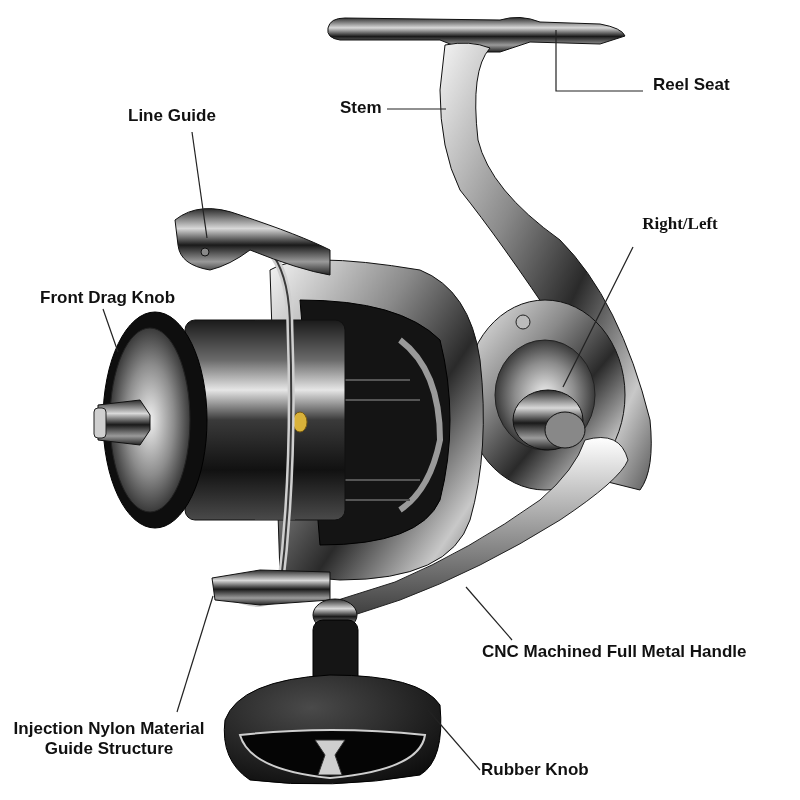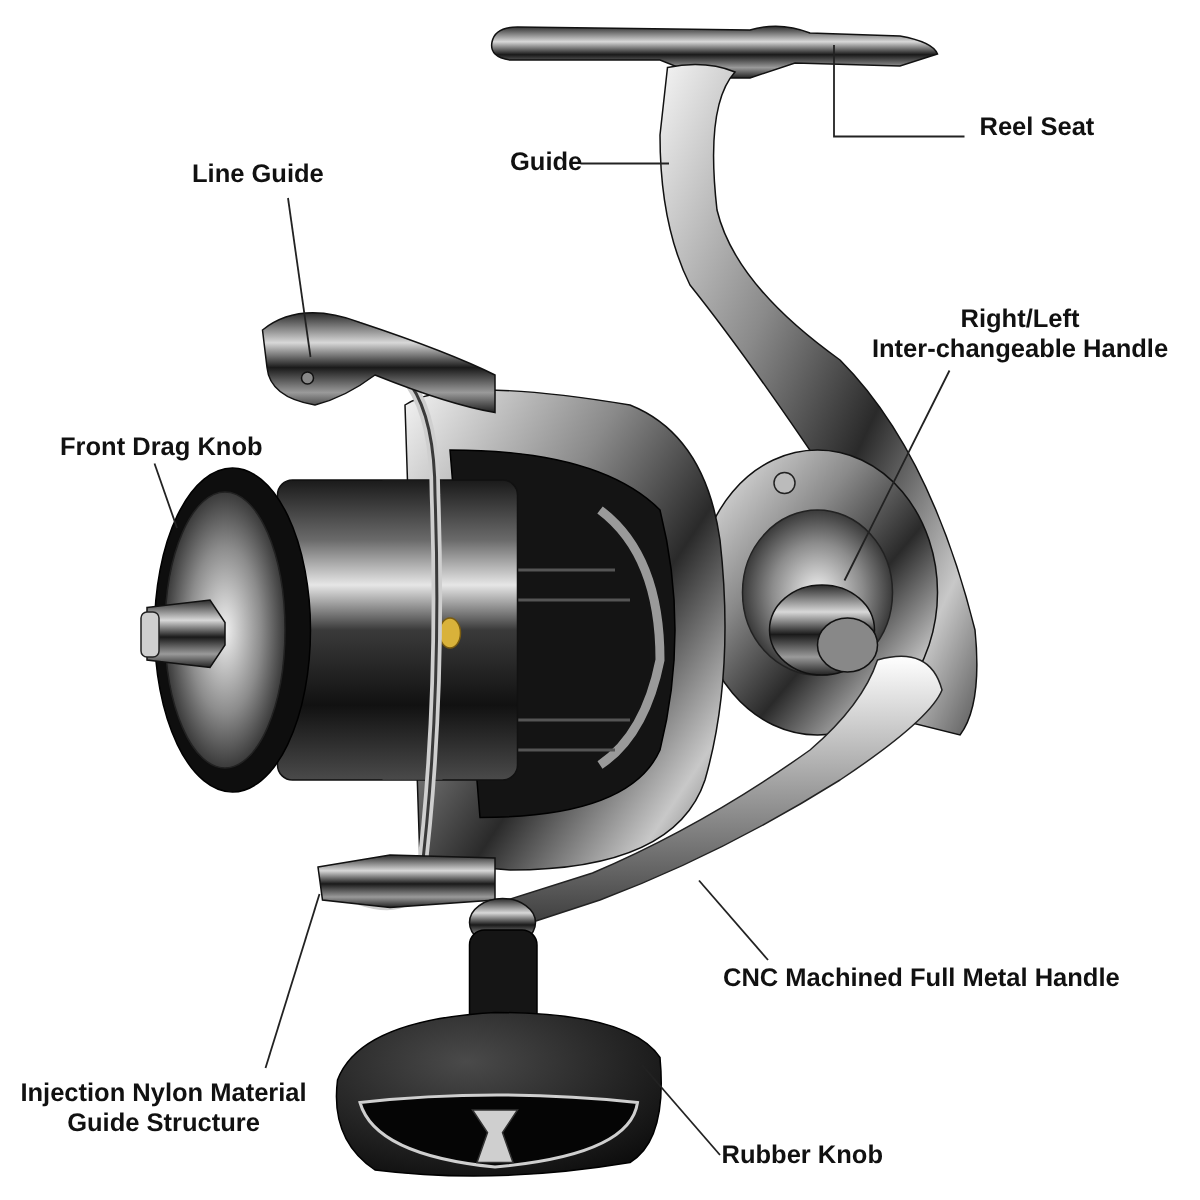--- a/index.html
+++ b/index.html
@@ -138,26 +138,25 @@
 
       <line x1="466" y1="587" x2="512" y2="640"></line>
 
       <line x1="213" y1="596" x2="177" y2="712"></line>
 
       <line x1="428" y1="710" x2="480" y2="770"></line>
     </g>
   </svg>
 
   <div class="label" style="left:653px; top:75px;">Reel Seat</div>
-  <div class="label" style="left:340px; top:98px;">Guide</div>
+  <div class="label" style="left:340px; top:98px;">Stem</div>
   <div class="label" style="left:128px; top:106px;text-align:center;">Line Guide</div>
 
-  <div class="label center" style="left:567px; top:203px; width:226px;">
+  <div class="label center" style="left:567px; top:214px; width:226px;font-family:Liberation Serif, serif;">
     <div>Right/Left</div>
-    <div>Inter-changeable Handle</div>
   </div>
 
   <div class="label" style="left:482px; top:642px;">CNC Machined Full Metal Handle</div>
   <div class="label" style="left:40px; top:288px;">Front Drag Knob</div>
 
   <div class="label center" style="left:3px; top:719px; width:212px;">
     <div>Injection Nylon Material</div>
     <div>Guide Structure</div>
   </div>
 

